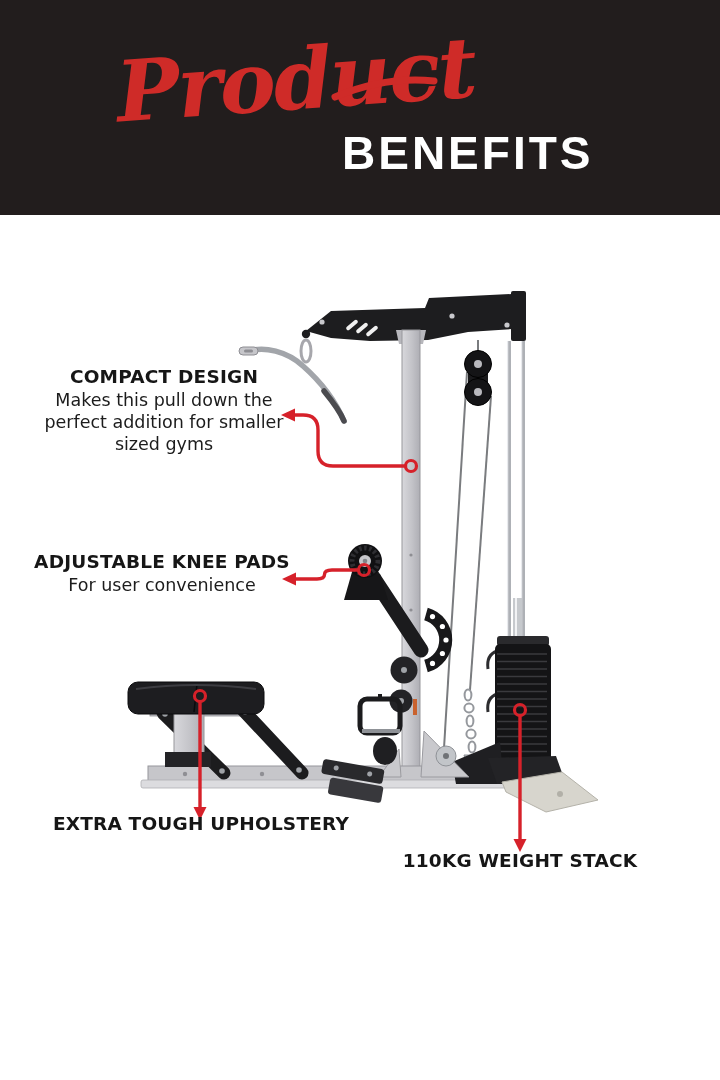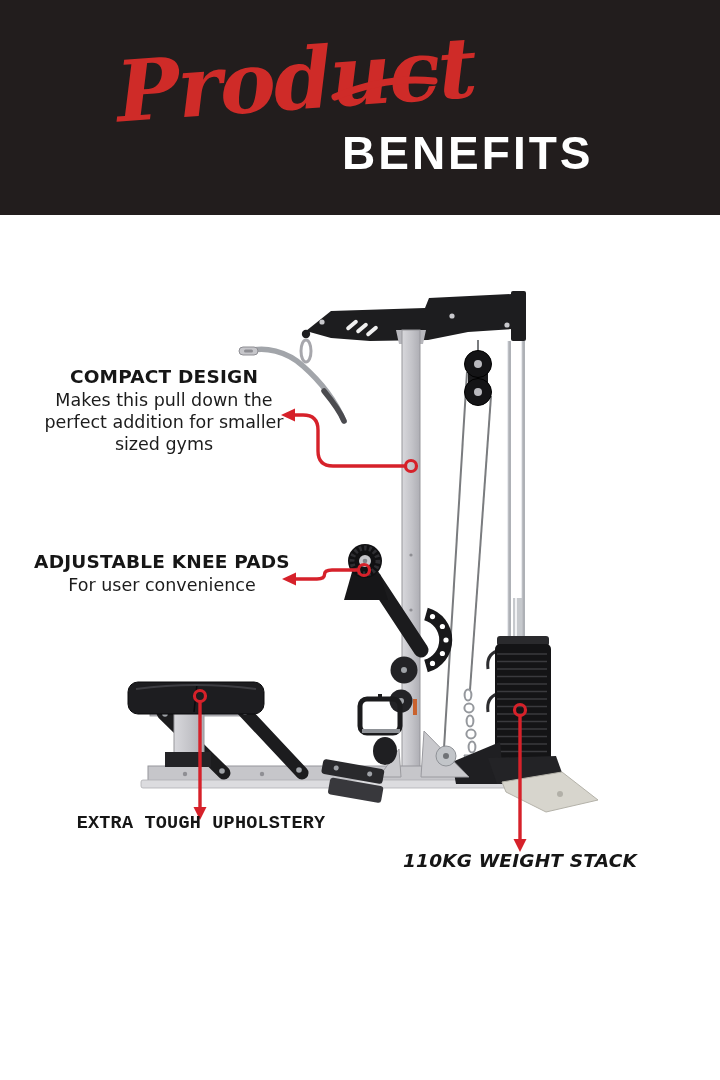--- a/index.html
+++ b/index.html
@@ -36,22 +36,22 @@
   .callout{position:absolute;text-align:center;}
   .callout h3{
     font-size:18.5px;font-weight:bold;letter-spacing:0.2px;
     margin-bottom:2px;color:#161616;
   }
   .callout p{
     font-size:17.5px;line-height:1.26;white-space:pre-line;color:#1c1c1c;
   }
   .co-compact{left:28px;top:366px;width:272px;}
   .co-knee{left:16px;top:551px;width:292px;}
-  .co-uphol{left:48px;top:813px;width:306px;font-family:Liberation Mono, monospace;}
-  .co-stack{left:355px;top:850px;width:330px;font-style:italic;}
+  .co-uphol{left:48px;top:813px;width:306px;}
+  .co-stack{left:355px;top:850px;width:330px;}
   
   .art{position:absolute;left:0;top:0;width:720px;height:1080px;}
   .arrow{stroke:var(--accent);stroke-width:3.4;fill:none;stroke-linecap:round;stroke-linejoin:round;}
   .arrow-ring{stroke:var(--accent);stroke-width:3.2;fill:none;}
   .arrow-head{fill:var(--accent);stroke:none;}
 </style>
 </head>
 <body>
 
 <div class="page">

